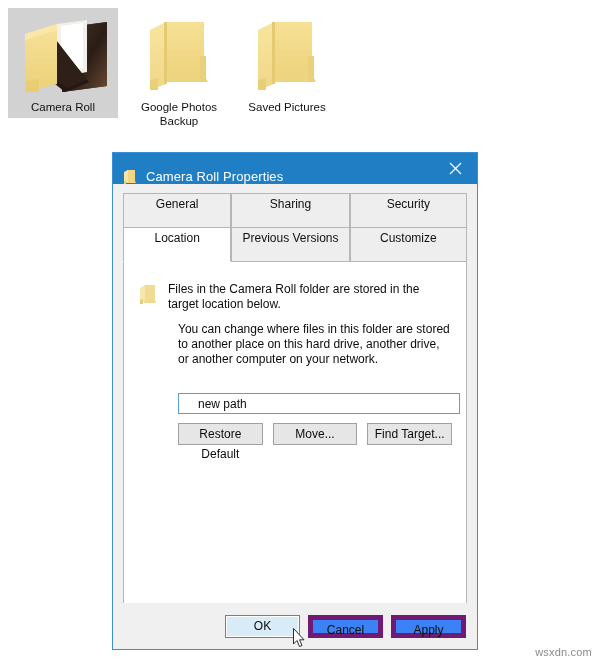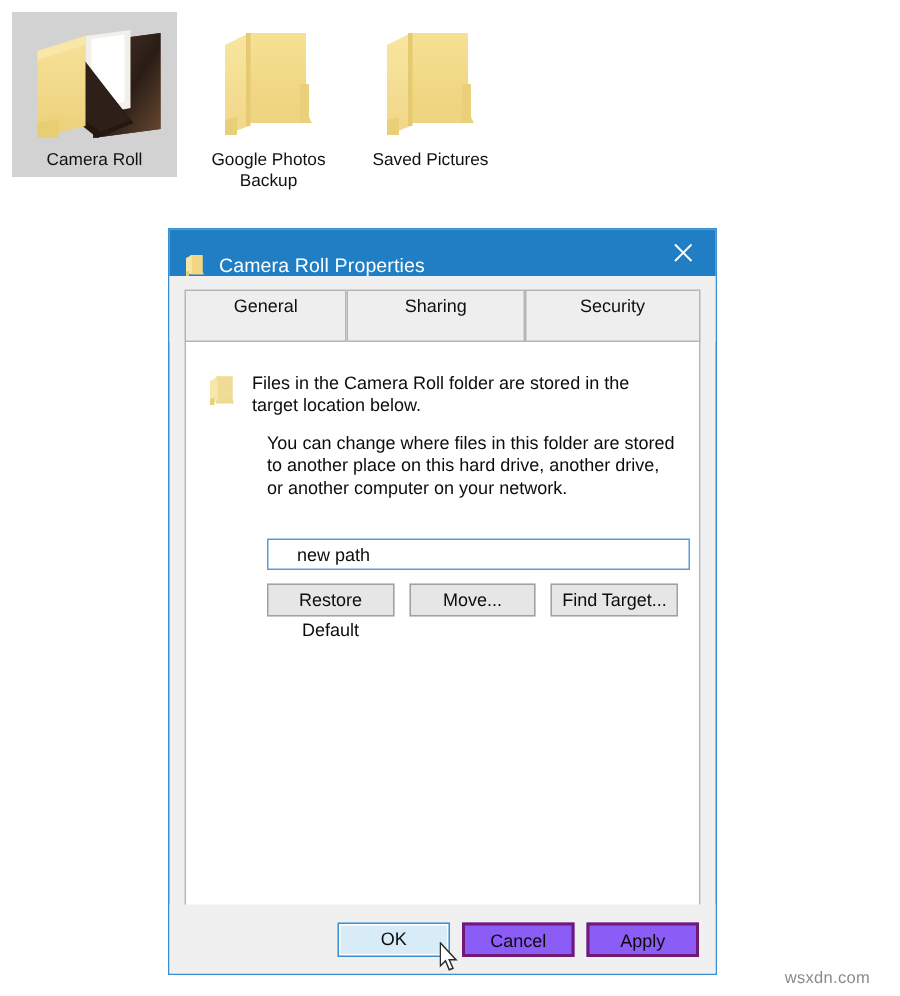--- a/index.html
+++ b/index.html
@@ -206,22 +206,22 @@
     display: flex;
     align-items: center;
     justify-content: flex-end;
     padding-right: 11px;
     box-sizing: border-box;
   }
   .footer-btn {
     font-family: "Liberation Sans", sans-serif;
     font-size: 12px;
     color: #0b0b0b;
-    background: #8b5cf6;
-    border: 2px solid #701a75;
+    background: #3b82f6;
+    border: 5px solid #701a75;
     width: 75px;
     height: 23px;
     line-height: 21px;
     text-align: center;
     box-sizing: border-box;
     cursor: default;
     margin-left: 8px;
     padding: 0;
   }
   #btn-ok {
@@ -237,21 +237,21 @@
     top: 628px;
     width: 14px;
     height: 21px;
     pointer-events: none;
     z-index: 50;
   }
 
   
   #watermark {
     position: absolute;
-    right: 20px;
+    right: 8px;
     bottom: 6px;
     font-size: 11px;
     color: #8a8a8a;
     letter-spacing: 0.2px;
   }
 </style>
 </head>
 <body>
 
 <div id="desktop">
@@ -351,20 +351,25 @@
       </svg>
     </span>
   </div>
 
   <div id="tab-area">
     <div class="tab-row tab-row-top">
       <div class="tab tab-w1">General</div>
       <div class="tab tab-w2">Sharing</div>
       <div class="tab tab-w3">Security</div>
     </div>
+    <div class="tab-row tab-row-bottom">
+      <div class="tab tab-w1 active">Location</div>
+      <div class="tab tab-w2">Previous Versions</div>
+      <div class="tab tab-w3">Customize</div>
+    </div>
   </div>
 
   <div id="panel">
     <div id="panel-inner">
 
       <div class="info-row">
         <span class="small-folder">
           <svg width="20" height="22" viewBox="0 0 20 22">
             <polygon points="6,2 17,2 17,17 18,20 6,20" fill="#eed98f"></polygon>
             <rect x="6" y="2" width="11" height="15" fill="#f0dc95"></rect>

